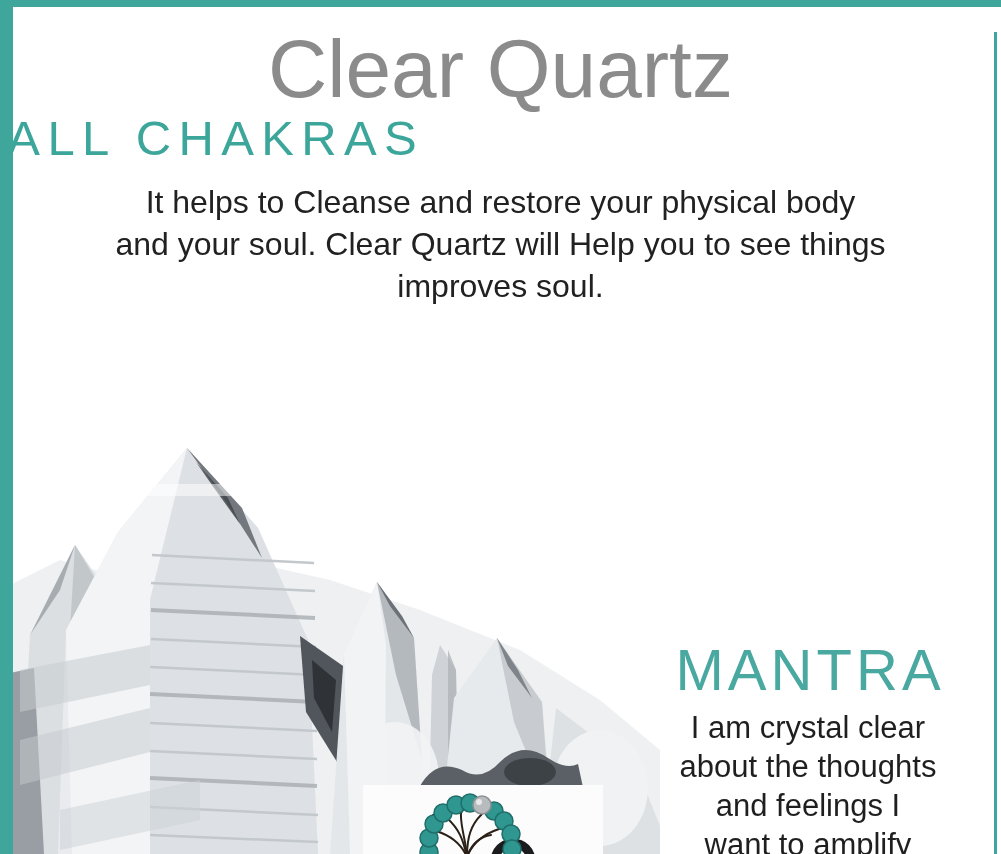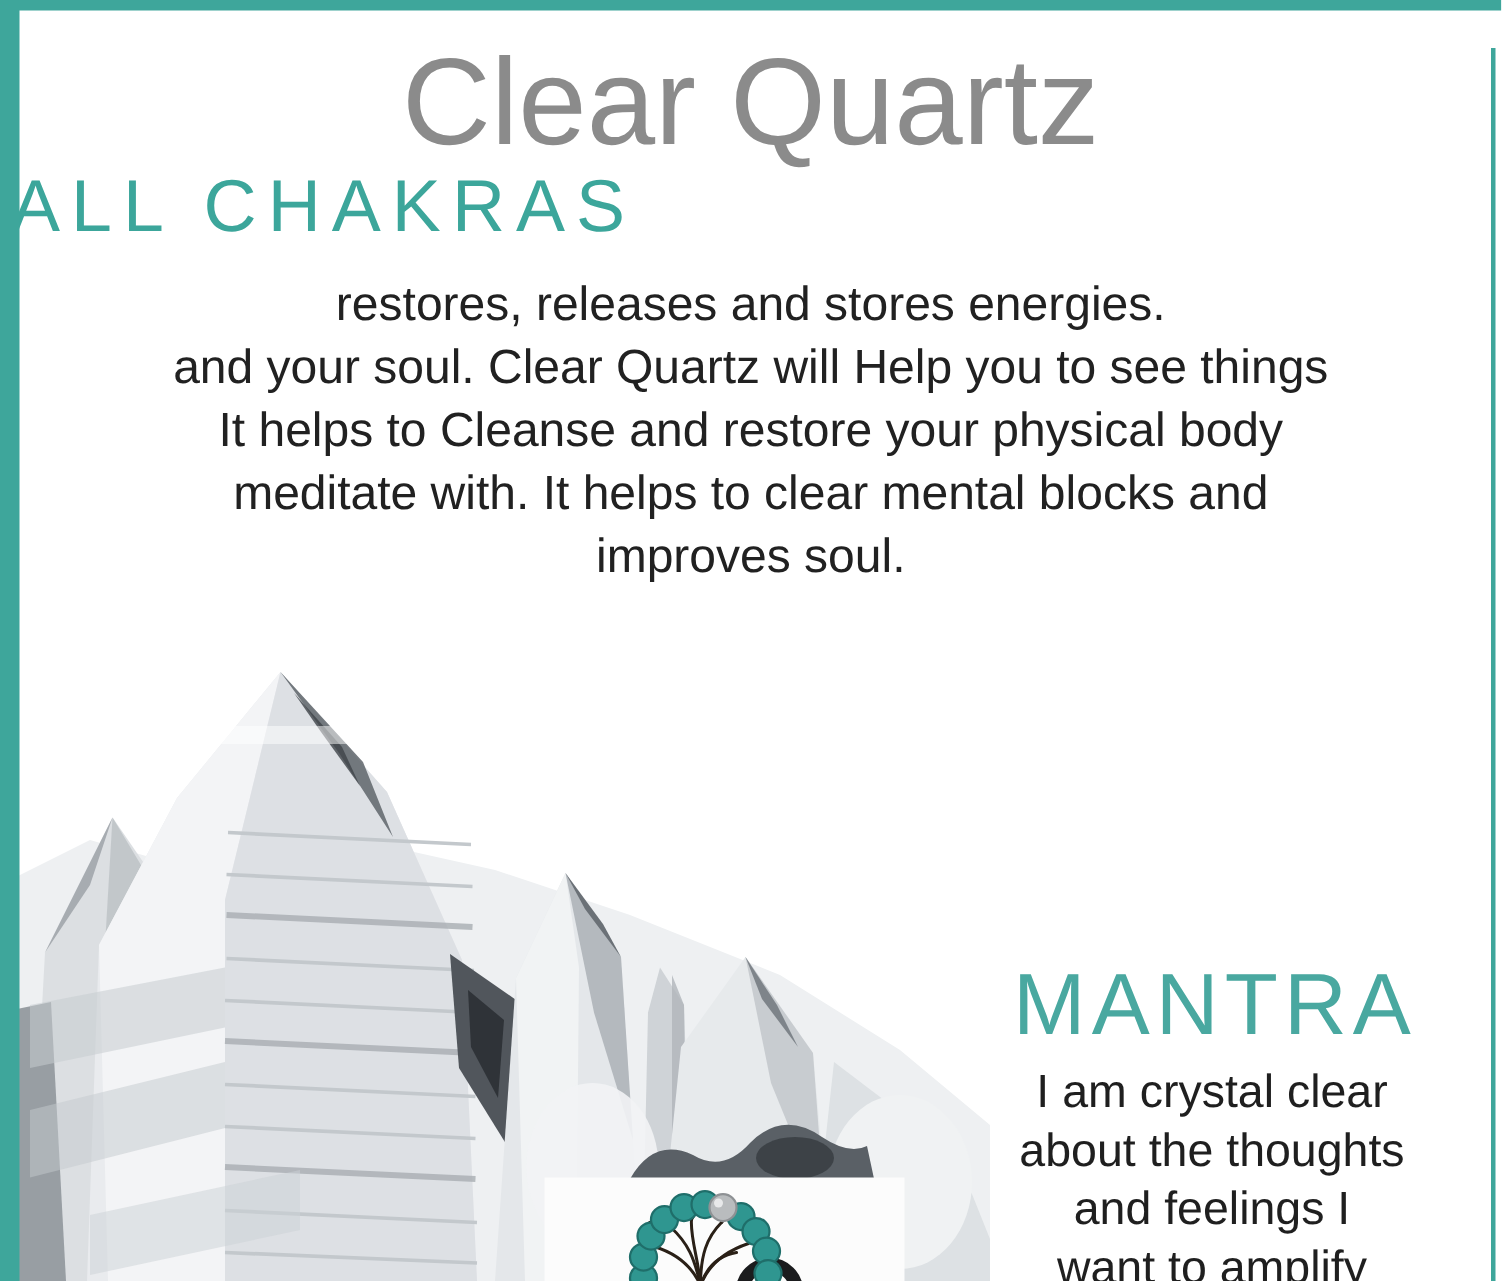--- a/index.html
+++ b/index.html
@@ -155,24 +155,22 @@
         <circle cx="119" cy="20" r="9" fill="#b9bcbe" stroke="#8e9194" stroke-width="1.5"></circle>
         <circle cx="116" cy="17" r="3" fill="#e8e9ea"></circle>
       </g>
     </svg>
   </div>
 
   <div class="title">Clear Quartz</div>
   <div class="subtitle">ALL CHAKRAS</div>
 
   <div class="description">
-    <div>restores, releases and stores energies.</div>
+    <div>It helps to Cleanse and restore your physical body</div>
     <div>and your soul. Clear Quartz will Help you to see things</div>
-    <div>It helps to Cleanse and restore your physical body</div>
-    <div>meditate with. It helps to clear mental blocks and</div>
     <div>improves soul.</div>
   </div>
 
   <div class="mantra">
     <div class="mantra-heading">MANTRA</div>
     <div class="mantra-lines">
       <div>I am crystal clear</div>
       <div>about the thoughts</div>
       <div>and feelings I</div>
       <div>want to amplify</div>

